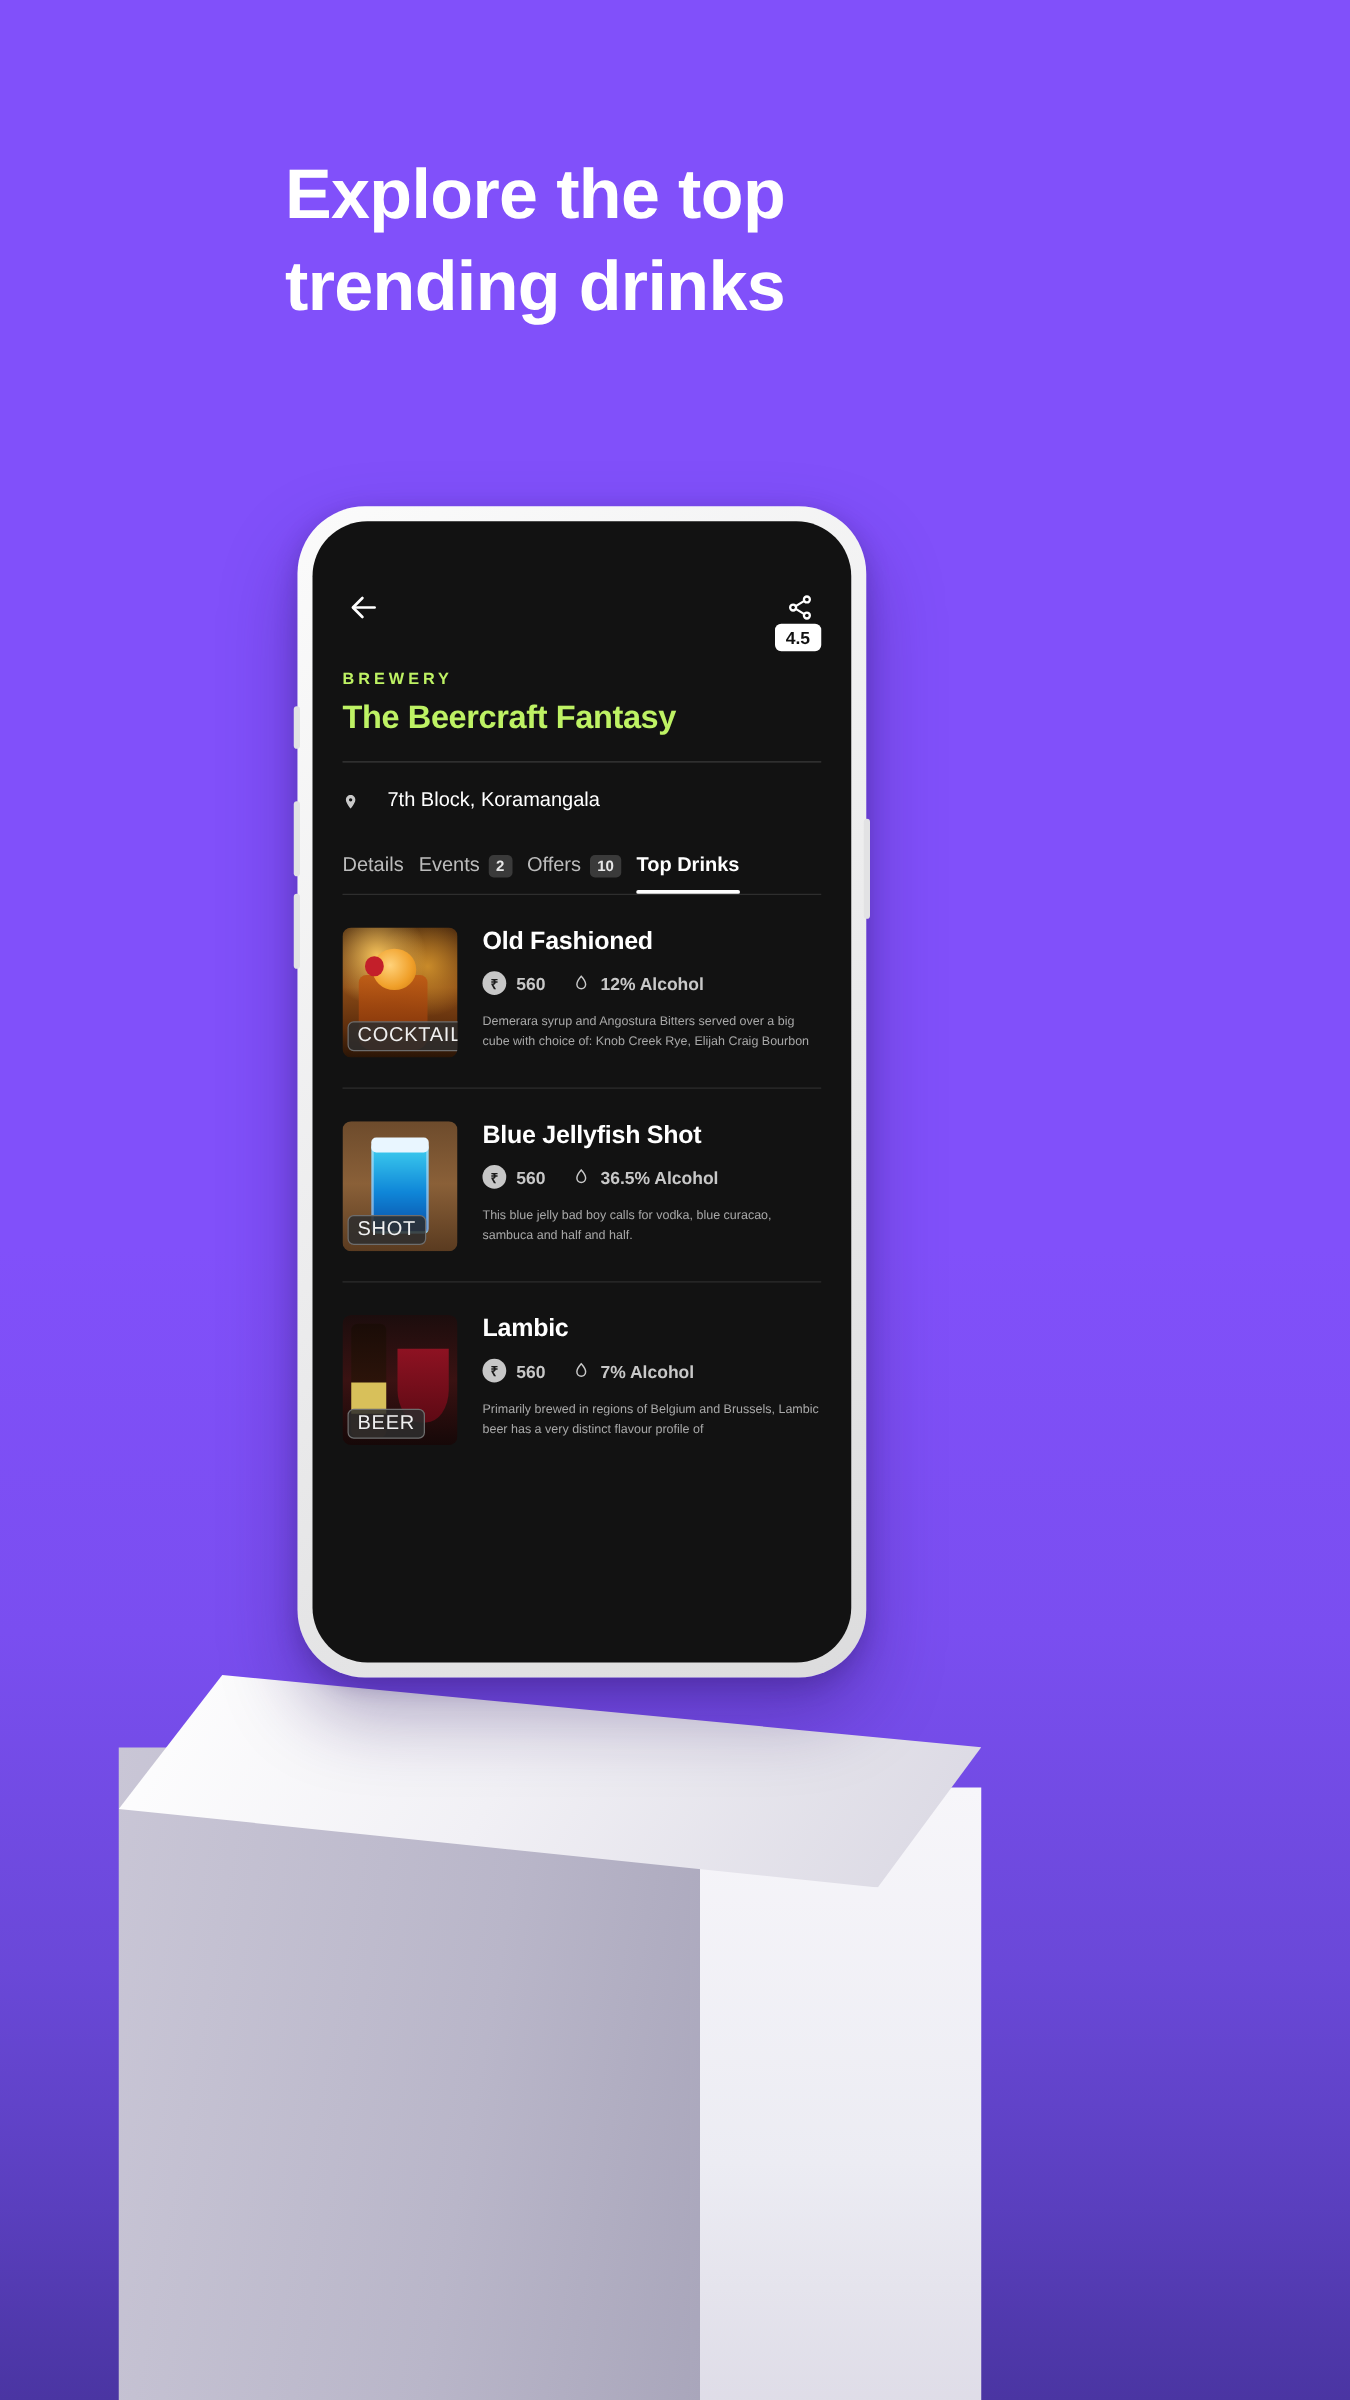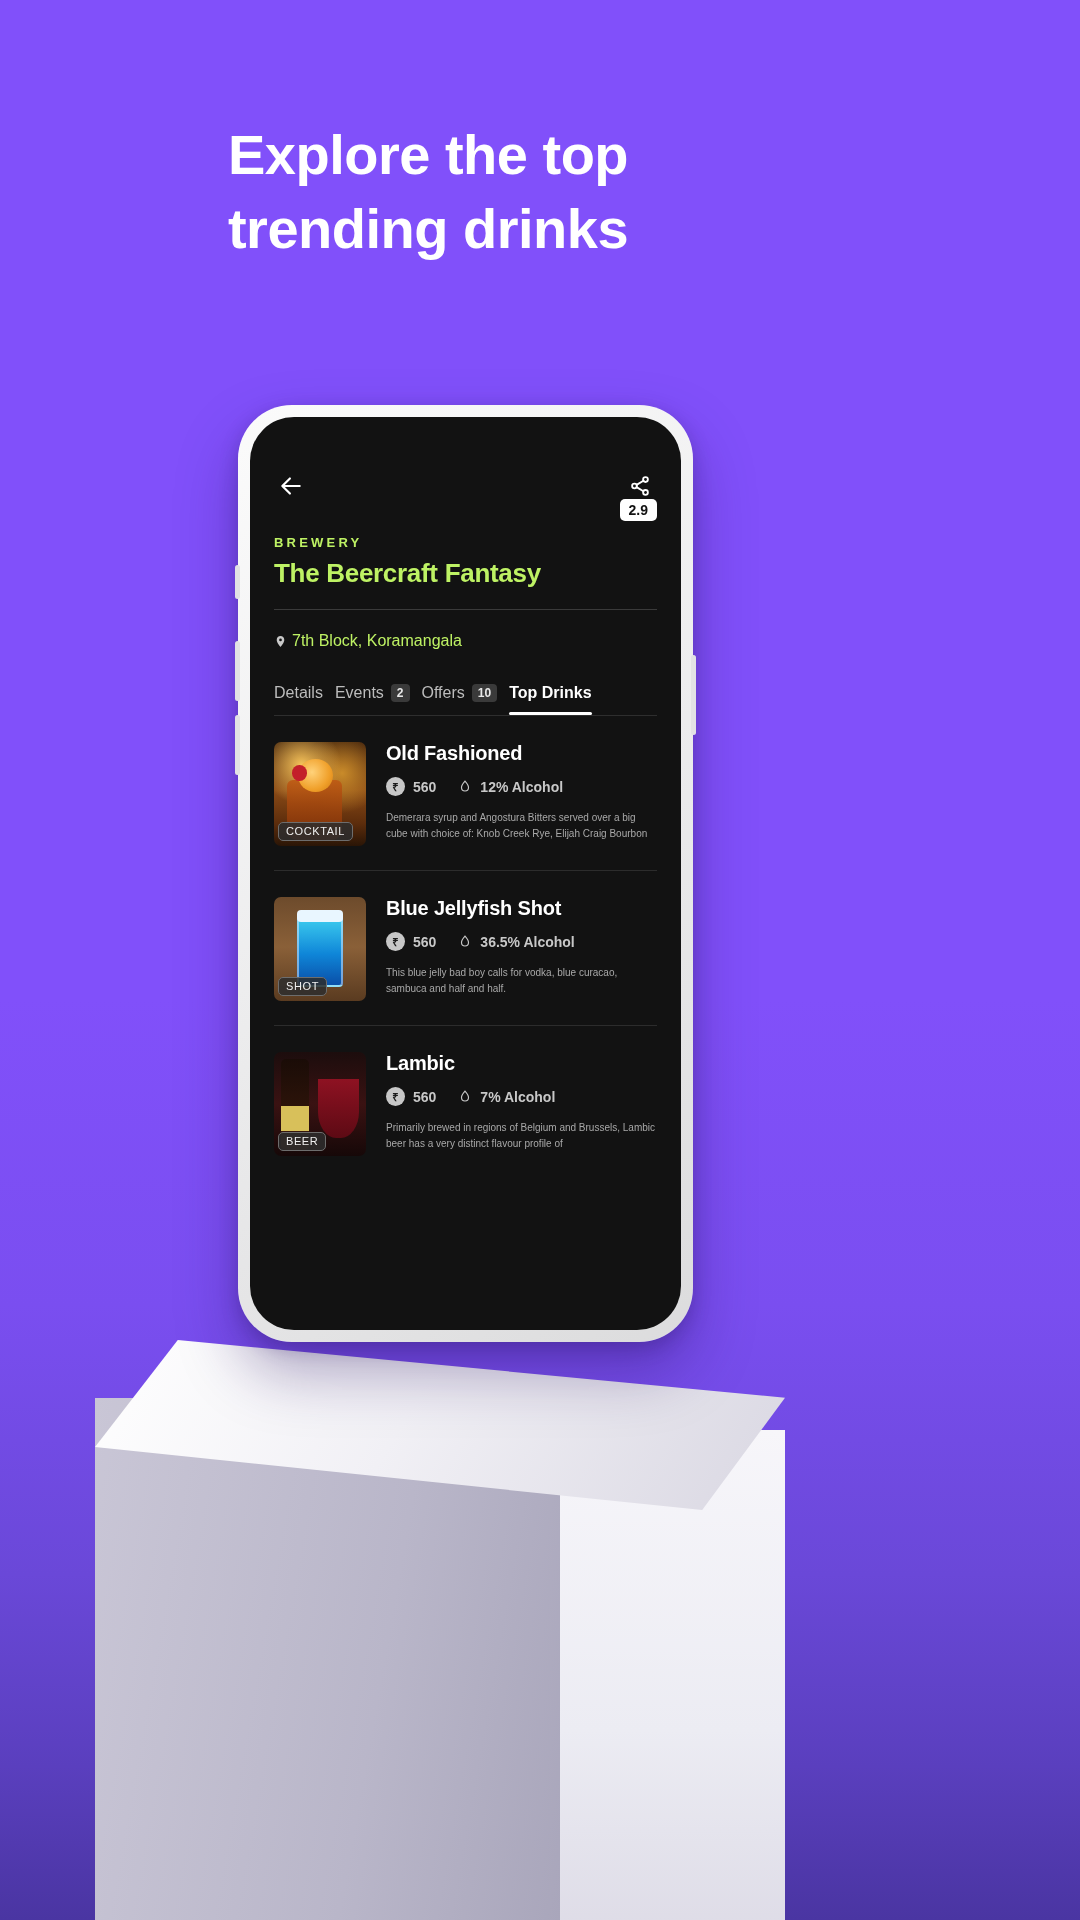--- a/index.html
+++ b/index.html
@@ -71,22 +71,22 @@
   .title-row { display:flex; align-items:flex-end; justify-content:space-between; margin-top:8px; }
   .venue-title { color:#bef264; font-size:26px; font-weight:bold; letter-spacing:-0.3px; }
   .rating {
     position:absolute; right:24px; top:-4px;
     background:#ffffff; color:#111111; font-size:14px; font-weight:bold;
     border-radius:5px; padding:4px 9px; line-height:1;
   }
   .divider { height:1px; background:#3a3a3a; margin:20px 24px 0 24px; }
 
   .locrow {
-    display:flex; align-items:center; gap:5px;
-    padding:22px 8px 0 24px; color:#bef264; font-size:16px;
+    display:flex; align-items:center; gap:23px;
+    padding:22px 8px 0 24px; color:#ffffff; font-size:16px;
   }
 
   
   .tabs {
     display:flex; align-items:flex-end; gap:12px;
     padding:34px 24px 0 24px; position:relative;
   }
   .tab { display:flex; align-items:center; gap:7px; padding-bottom:13px; cursor:pointer; position:relative; }
   .tab-label { color:#bcbcbc; font-size:16px; }
   .tab.active .tab-label { color:#ffffff; font-weight:bold; }
@@ -103,21 +103,21 @@
   .list { padding:0 24px; }
   .drink { display:flex; gap:20px; padding:26px 0 24px 0; border-bottom:1px solid #2c2c2c; }
   .drink:last-child { border-bottom:none; }
   .thumb {
     position:relative; width:92px; height:104px; flex:0 0 92px;
     border-radius:7px; overflow:hidden;
   }
   .thumb .tag {
     position:absolute; left:4px; bottom:5px;
     background:rgba(45,45,45,0.86); color:#f0f0f0;
-    font-size:11px; letter-spacing:0.6px;
+    font-size:16px; letter-spacing:0.6px;
     border:1px solid #6d6d6d; border-radius:5px; padding:3px 7px; line-height:1;
   }
   .dinfo { flex:1; min-width:0; }
   .dname { color:#ffffff; font-size:20px; font-weight:bold; letter-spacing:-0.2px; }
   .dmeta { display:flex; align-items:center; gap:22px; margin-top:12px; }
   .meta-item { display:flex; align-items:center; gap:8px; color:#c8c8c8; font-size:14px; font-weight:bold; }
   .rupee {
     width:19px; height:19px; border-radius:50%; background:#c7c7c7; color:#1b1b1b;
     font-size:11px; font-weight:bold; display:flex; align-items:center; justify-content:center;
   }
@@ -178,21 +178,21 @@
             <circle cx="6" cy="12" r="2.6"></circle>
             <circle cx="18" cy="19" r="2.6"></circle>
           <line x1="8.3" y1="10.8" x2="15.7" y2="6.2"></line>
             <line x1="8.3" y1="13.2" x2="15.7" y2="17.8"></line>
         </svg>
       </div>
     </div>
 
     <div class="titleblock">
       <div class="kicker">BREWERY</div>
-      <div class="rating">2.9</div>
+      <div class="rating">4.5</div>
       <div class="title-row">
         <div class="venue-title">The Beercraft Fantasy</div>
       </div>
     </div>
     <div class="divider"></div>
 
     <div class="locrow">
       <svg width="13" height="17" viewBox="0 0 24 24" fill="#c9c9c9">
         <path d="M12 2C8.1 2 5 5.1 5 9c0 5.2 7 13 7 13s7-7.8 7-13c0-3.9-3.1-7-7-7zm0 9.5A2.5 2.5 0 1 1 12 6.5a2.5 2.5 0 0 1 0 5z"></path>
       </svg>

